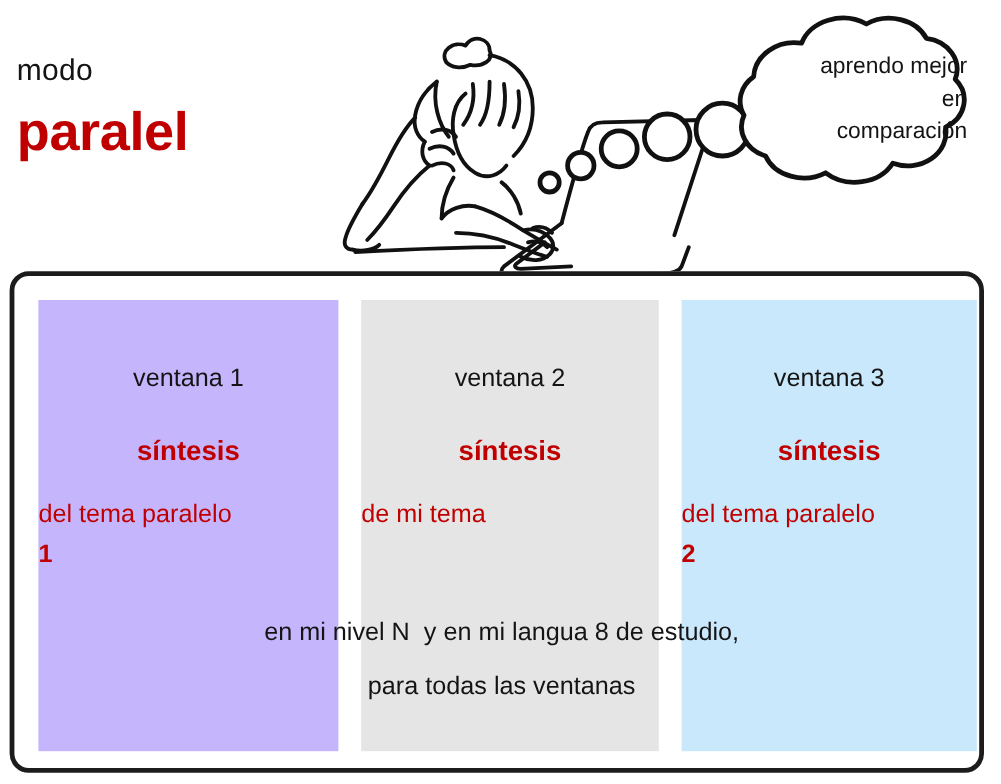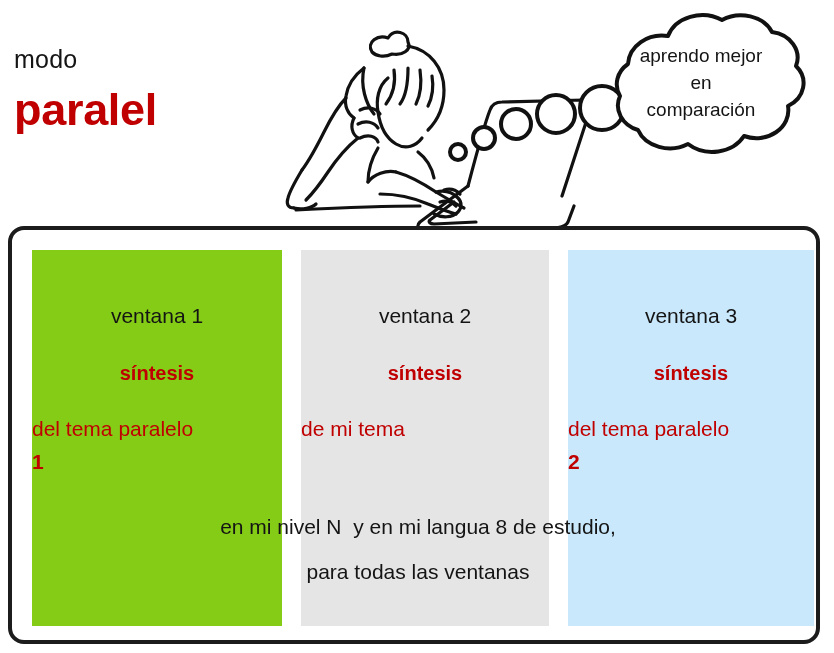--- a/index.html
+++ b/index.html
@@ -61,21 +61,21 @@
     left: 432px;
     top: 4px;
     width: 402px;
     height: 190px;
   }
   #bubble-text {
     position: absolute;
     left: 164px;
     top: 38px;
     width: 210px;
-    text-align: center;
+    text-align: right;
     font-size: 19px;
     line-height: 27px;
     color: #141414;
   }
 
   
   #panel {
     position: absolute;
     left: 8px;
     top: 226px;
@@ -85,38 +85,38 @@
     border-radius: 16px;
     box-sizing: border-box;
     background: #ffffff;
   }
 
   .column {
     position: absolute;
     top: 20px;
     height: 376px;
   }
-  #column-0 { left: 20px;  width: 250px; background: #84cc16; }
+  #column-0 { left: 20px;  width: 250px; background: #c4b5fd; }
   #column-1 { left: 289px; width: 248px; background: #e5e5e5; }
   #column-2 { left: 556px; width: 246px; background: #c9e8fb; }
 
   .col-window-label {
     position: absolute;
     top: 54px;
     left: 0; right: 0;
     text-align: center;
     font-size: 21px;
     color: #141414;
   }
   .col-sintesis {
     position: absolute;
     top: 112px;
     left: 0; right: 0;
     text-align: center;
-    font-size: 20px;
+    font-size: 23px;
     font-weight: bold;
     color: #c00000;
   }
   .col-detail {
     position: absolute;
     top: 162px;
     left: 0; right: 0;
     text-align: left;
     font-size: 21px;
     line-height: 33px;

